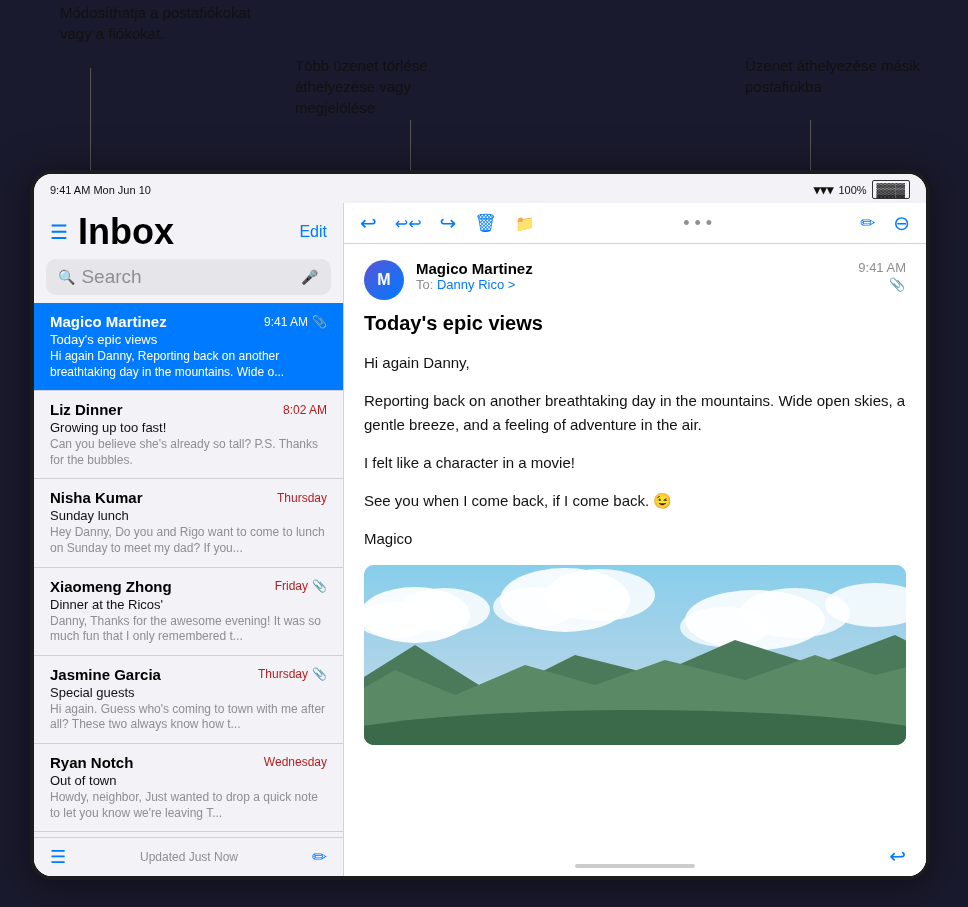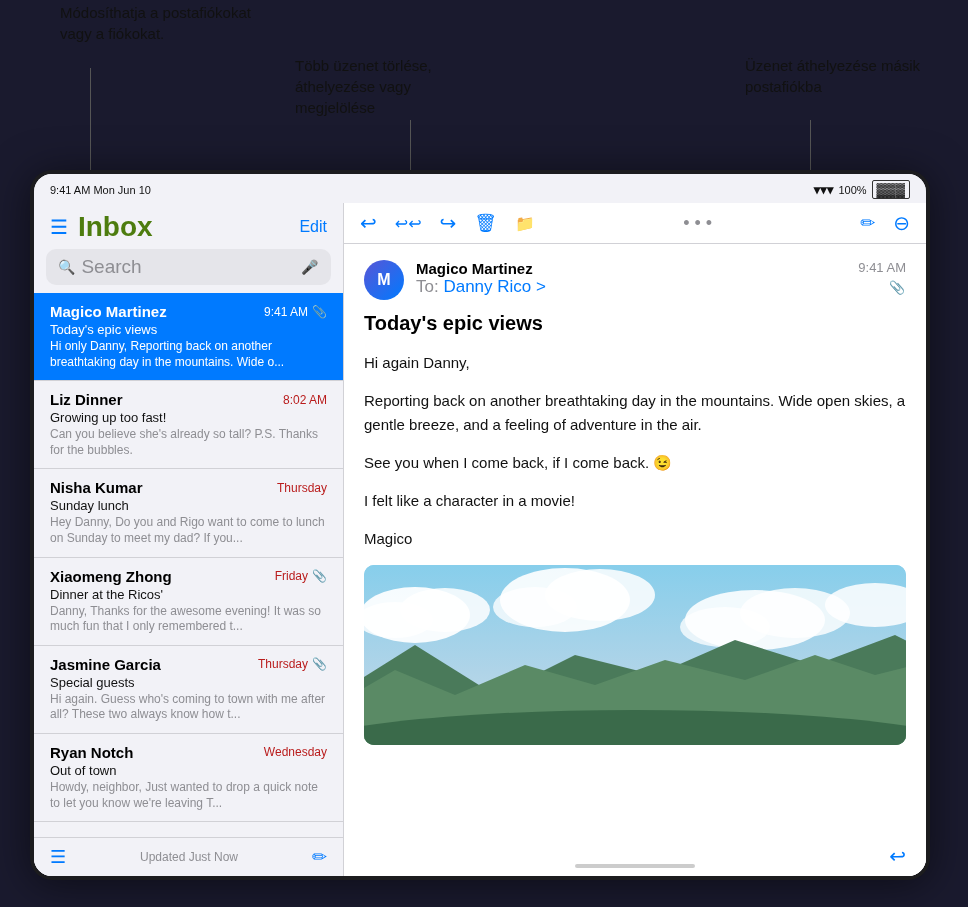--- a/index.html
+++ b/index.html
@@ -84,23 +84,23 @@
     }
 
     .mail-list-header {
       padding: 8px 16px 6px;
       display: flex;
       justify-content: space-between;
       align-items: center;
     }
 
     .inbox-title {
-      font-size: 28px;
+      font-size: 36px;
       font-weight: 700;
-      color: #4d7c0f;
+      color: #000000;
     }
 
     .edit-btn {
       font-size: 16px;
       color: #007aff;
       font-weight: 400;
     }
 
     
     .search-bar {
@@ -265,21 +265,21 @@
 
     .email-meta {
       flex: 1;
     }
     .email-sender-name {
       font-size: 15px;
       font-weight: 600;
       color: #000;
     }
     .email-to {
-      font-size: 17px;
+      font-size: 13px;
       color: #8e8e93;
     }
     .email-to span {
       color: #007aff;
     }
     .email-time {
       font-size: 13px;
       color: #8e8e93;
     }
     .email-meta-top {
@@ -400,21 +400,21 @@
 
           <div class="mail-item selected">
             <div class="mail-item-top">
               <span class="sender-name">Magico Martinez</span>
               <div class="mail-item-top-right">
                 <span class="mail-time">9:41 AM</span>
                 <span class="attachment-icon">📎</span>
               </div>
             </div>
             <div class="mail-subject">Today's epic views</div>
-            <div class="mail-preview">Hi only Danny, Reporting back on another breathtaking day in the mountains. Wide o...</div>
+            <div class="mail-preview">Hi again Danny, Reporting back on another breathtaking day in the mountains. Wide o...</div>
           </div>
 
           <div class="mail-item">
             <div class="mail-item-top">
               <span class="sender-name">Liz Dinner</span>
               <div class="mail-item-top-right">
                 <span class="mail-time">8:02 AM</span>
               </div>
             </div>
             <div class="mail-subject">Growing up too fast!</div>
@@ -514,22 +514,22 @@
                 <span class="email-attachment-hint">📎</span>
               </div>
             </div>
           </div>
 
           <div class="email-subject-line">Today's epic views</div>
 
           <div class="email-body">
             <p>Hi again Danny,</p>
             <p>Reporting back on another breathtaking day in the mountains. Wide open skies, a gentle breeze, and a feeling of adventure in the air.</p>
+            <p>I felt like a character in a movie!</p>
             <p>See you when I come back, if I come back. 😉</p>
-            <p>I felt like a character in a movie!</p>
             <p>Magico</p>
           </div>
 
           <div class="email-image">
             
             <svg width="100%" height="100%" viewBox="0 0 600 180" preserveAspectRatio="xMidYMid slice">
 
               <defs>
                 <linearGradient id="skyGrad" x1="0" y1="0" x2="0" y2="1">
                   <stop offset="0%" stop-color="#87ceeb"></stop>

